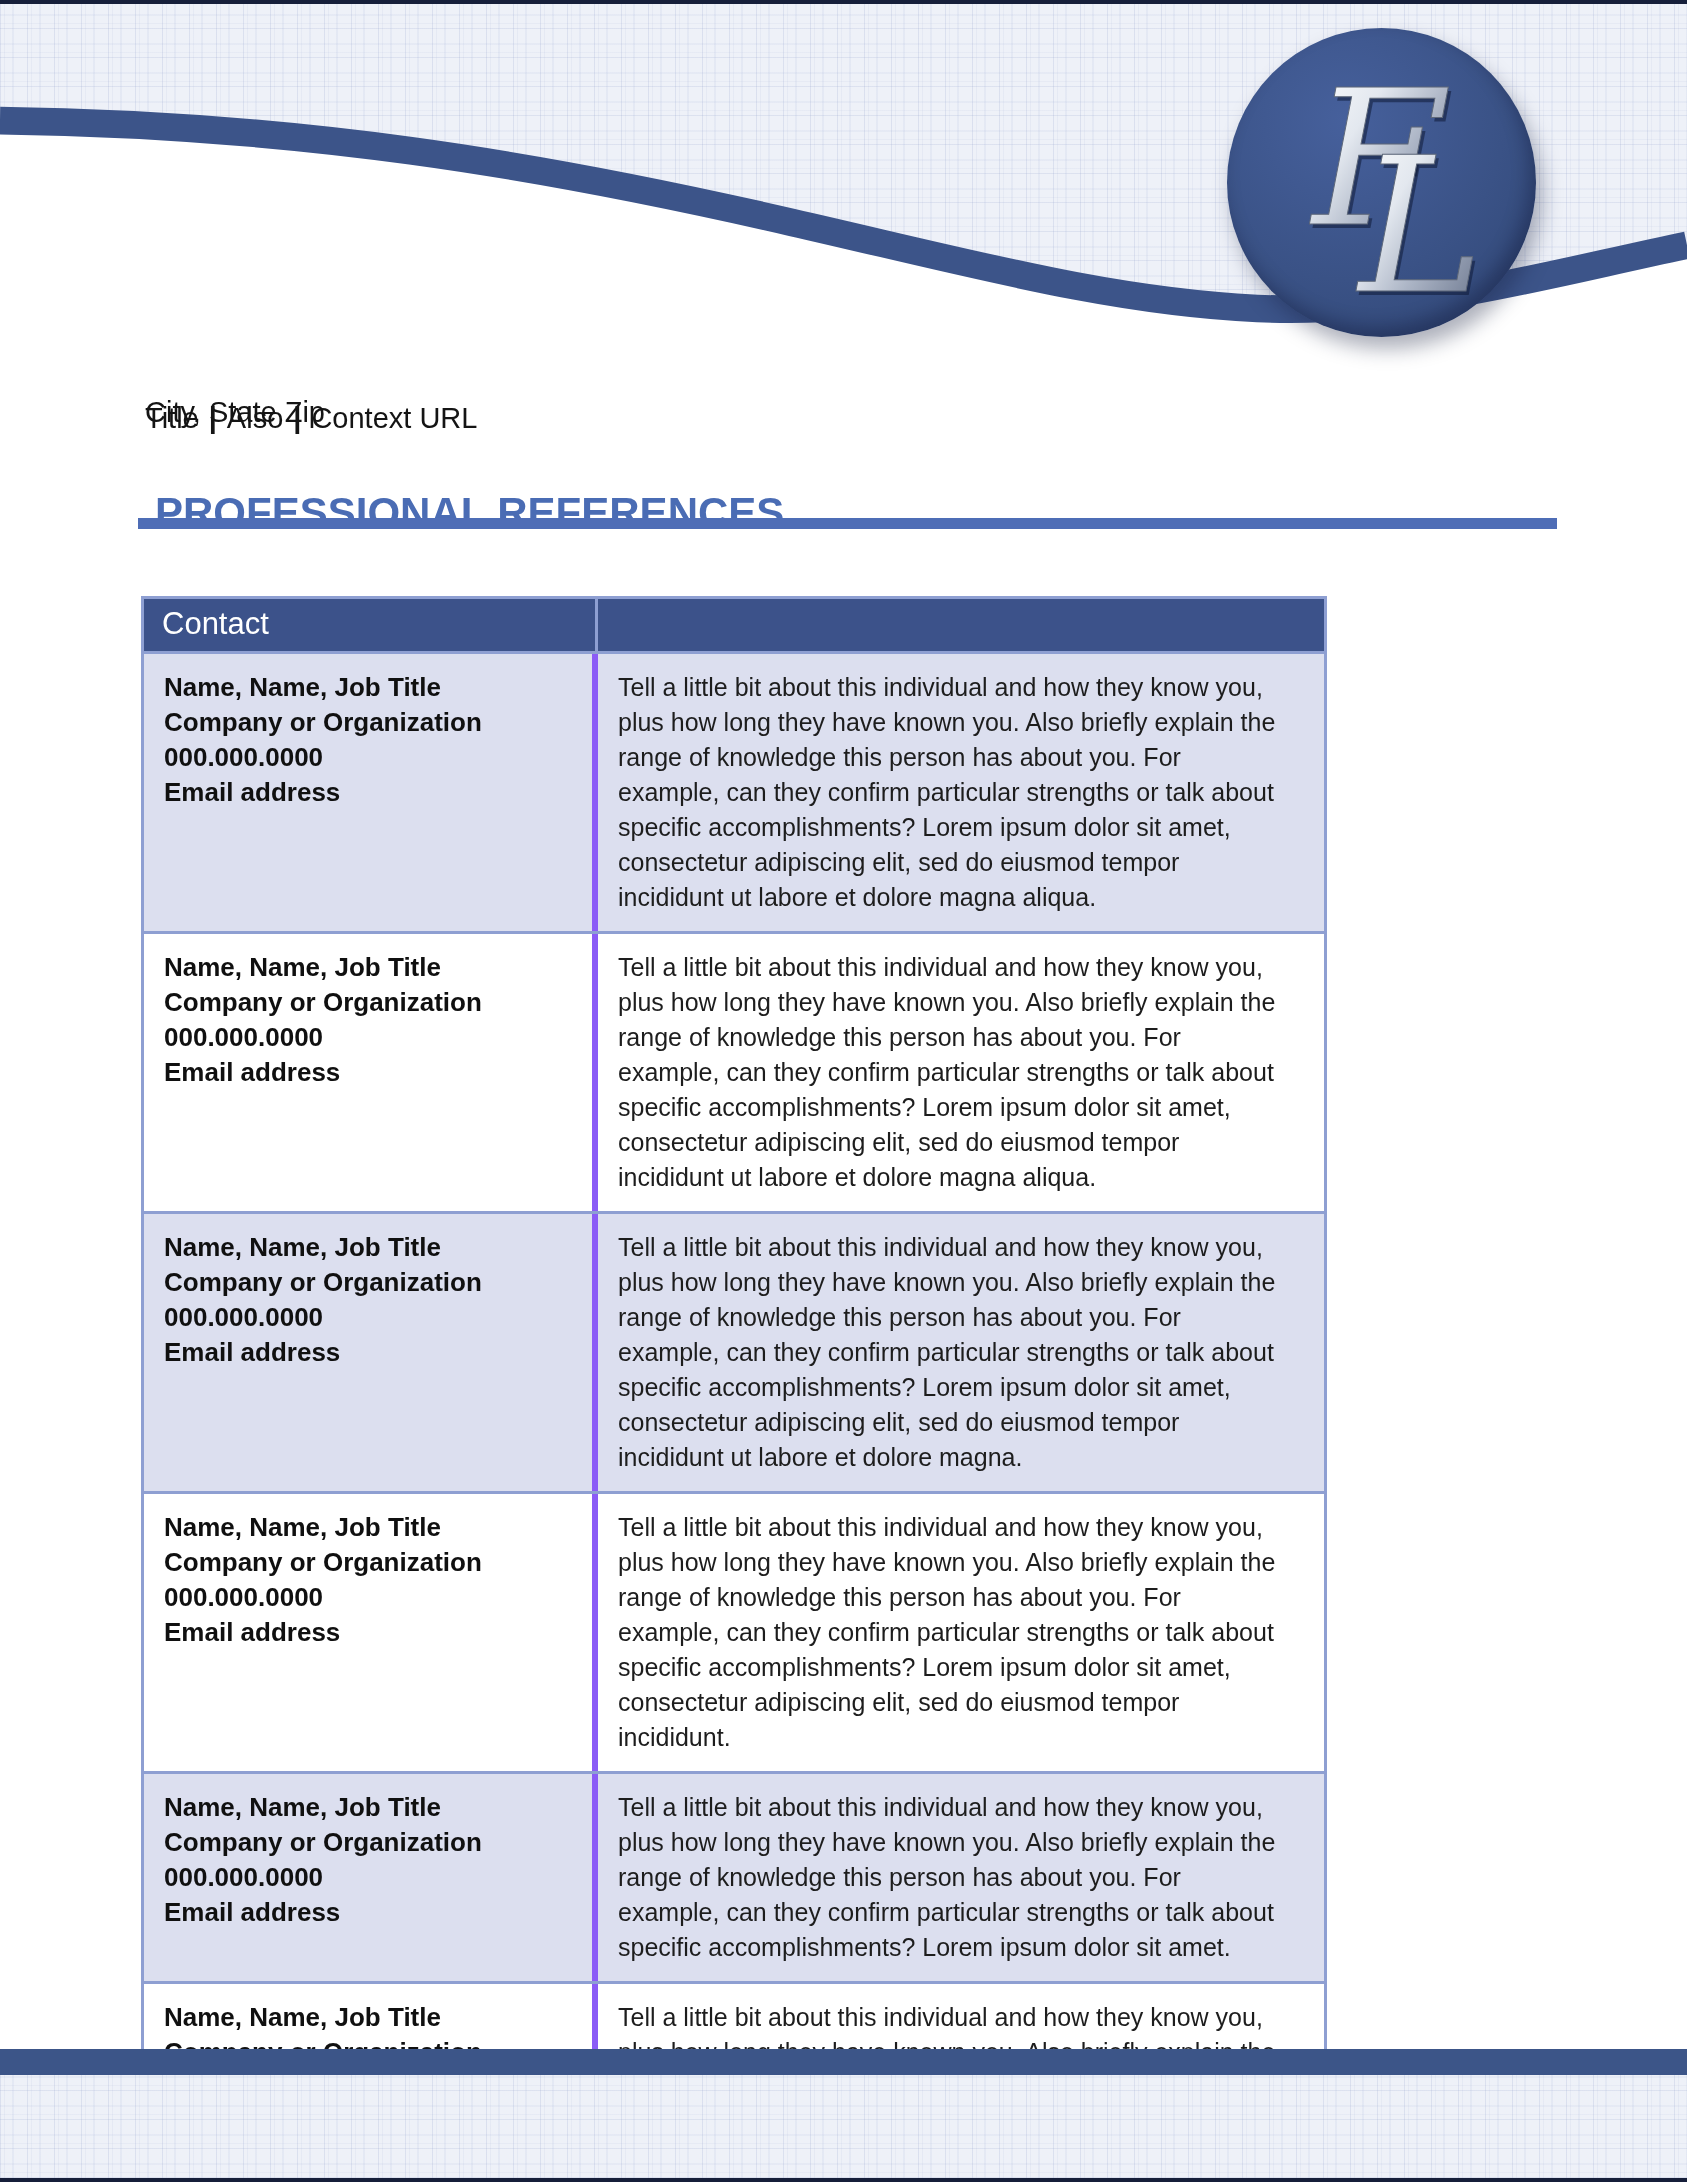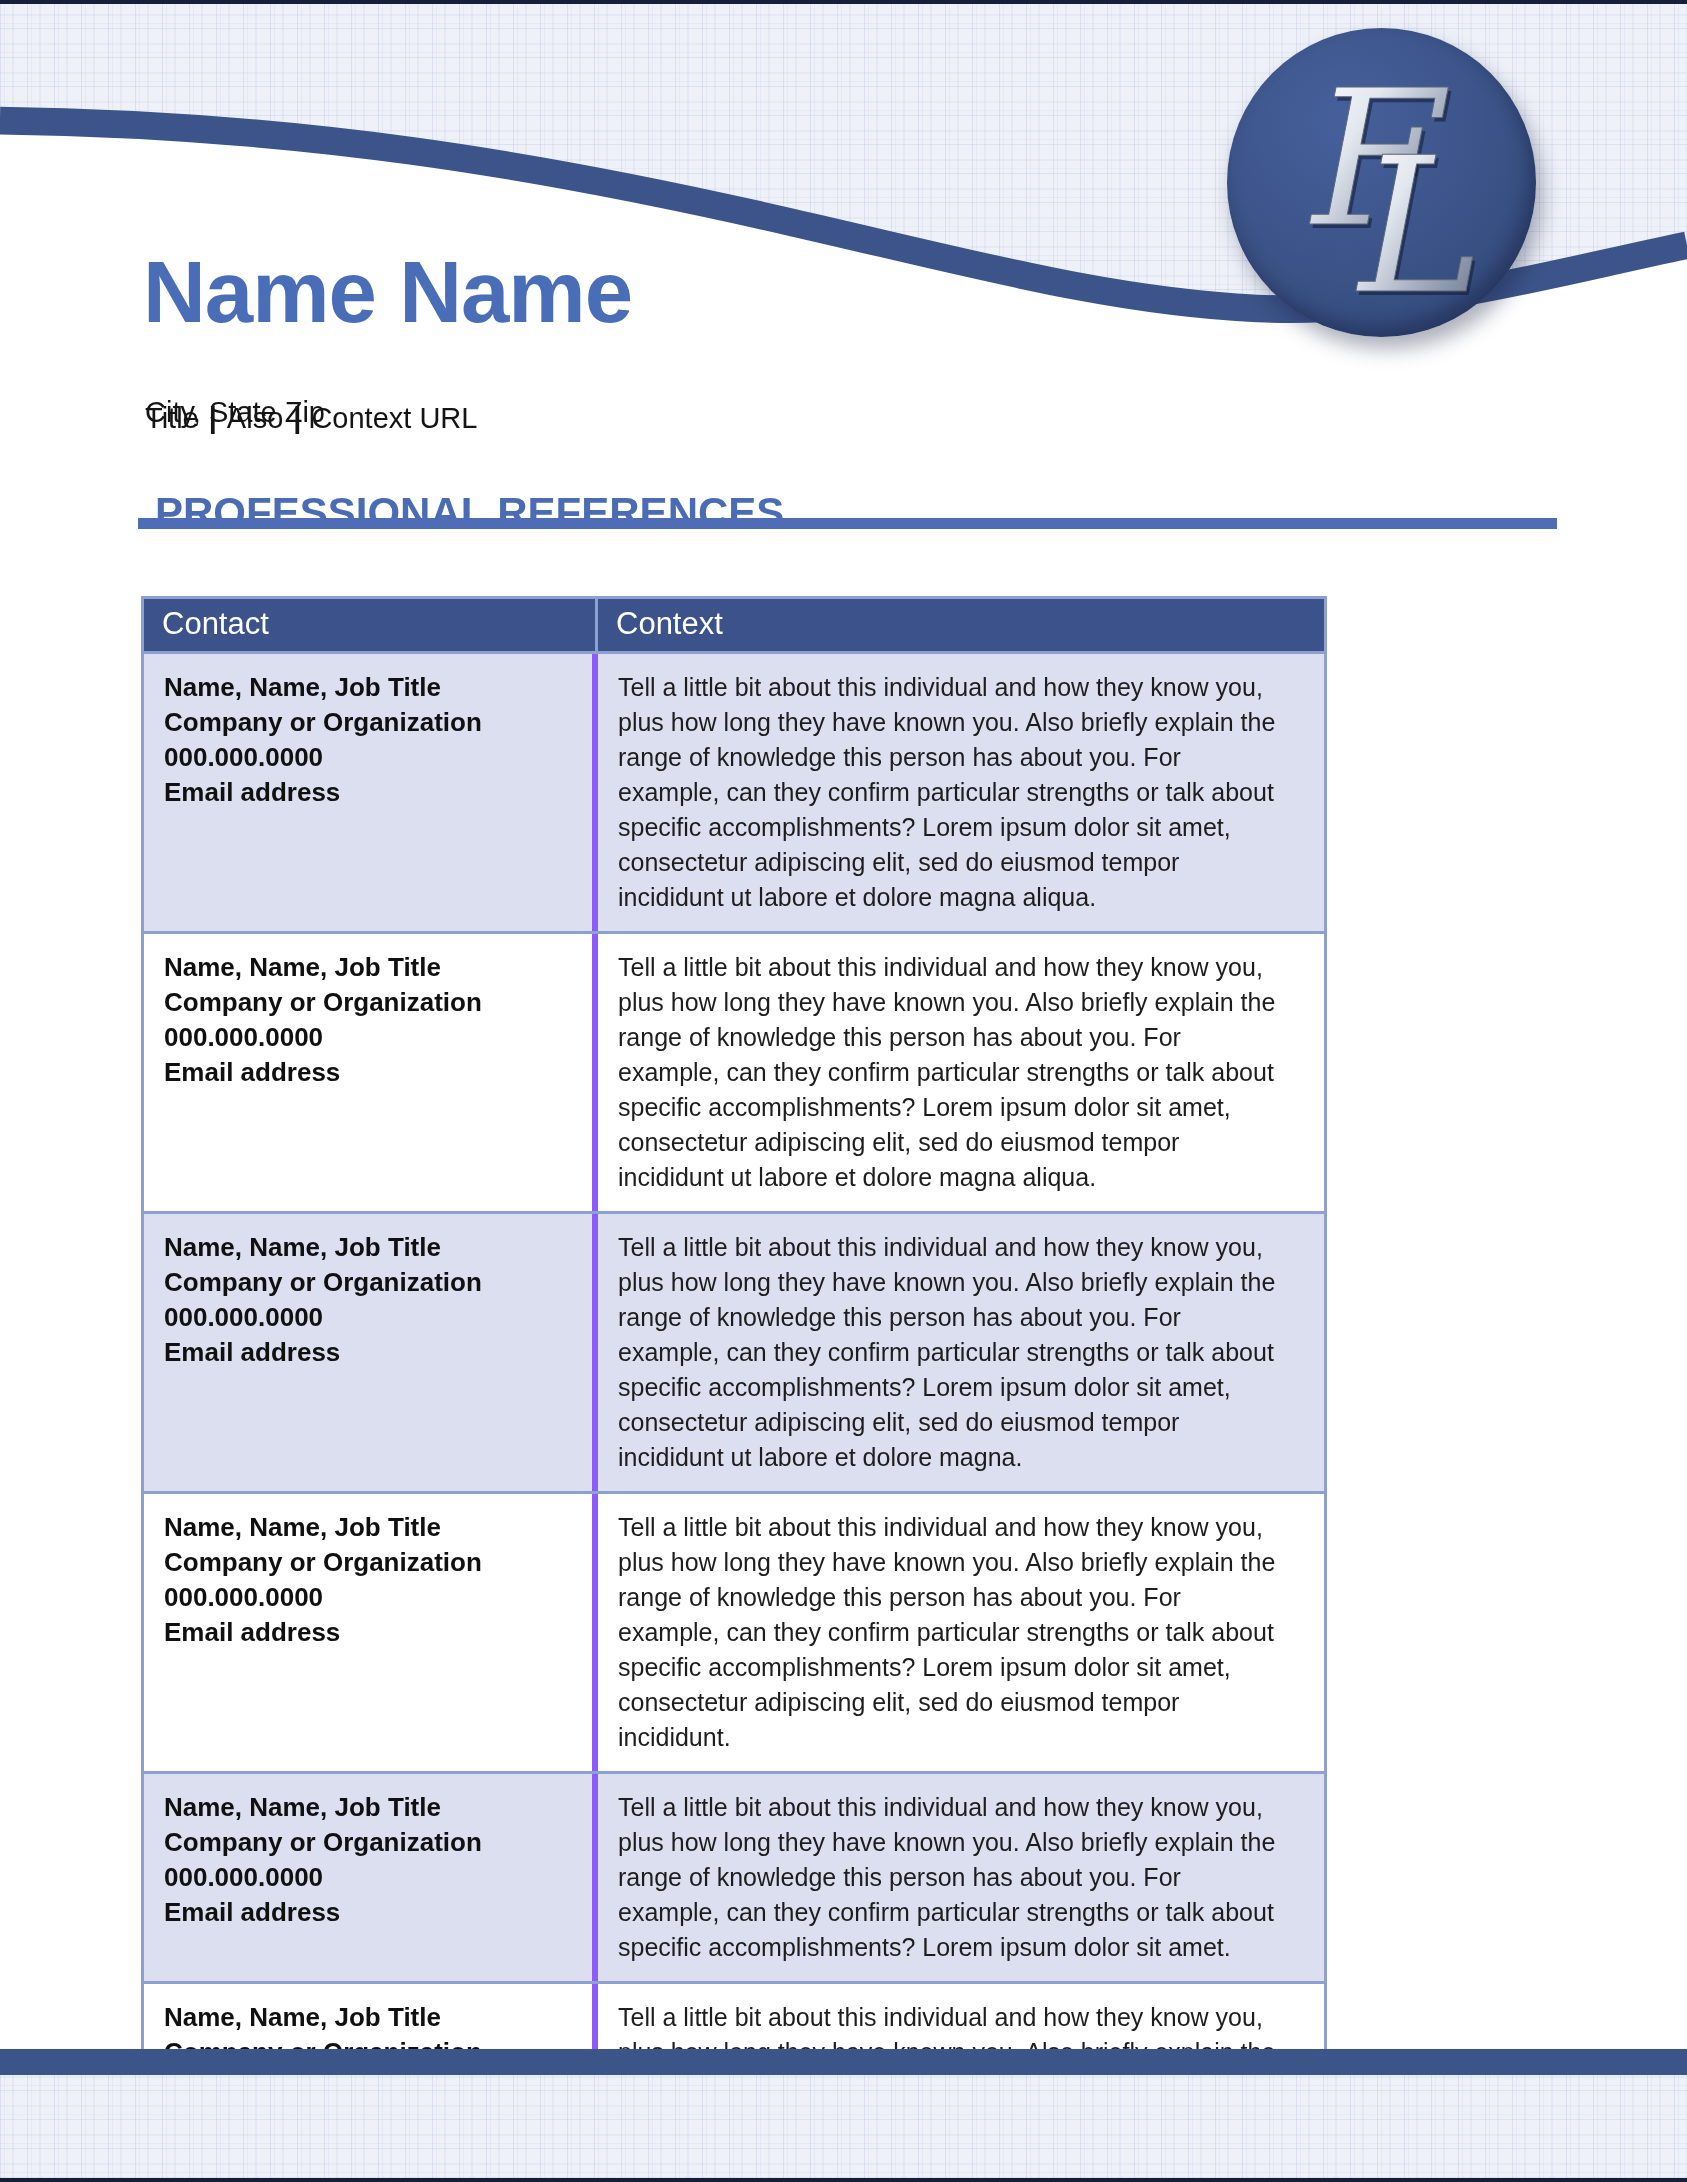--- a/index.html
+++ b/index.html
@@ -108,33 +108,31 @@
           <stop offset="1" stop-color="#9aa4b6"></stop>
         </linearGradient>
       </defs>
       <text class="mono" x="152" y="198" font-size="190" text-anchor="middle" fill="rgba(15,25,55,0.55)" transform="translate(3,4)">F</text>
       <text class="mono" x="196" y="266" font-size="190" text-anchor="middle" fill="rgba(15,25,55,0.55)" transform="translate(3,4)">L</text>
       <text class="mono" x="152" y="198" font-size="190" text-anchor="middle" fill="url(#silver)" stroke="#5d6779" stroke-width="1">F</text>
       <text class="mono" x="196" y="266" font-size="190" text-anchor="middle" fill="url(#silver)" stroke="#5d6779" stroke-width="1">L</text>
     </svg>
   </div>
 
-  <h1 class="person-name">Name Name</h1>
   <div class="person-loc">City, State Zip</div>
   <div class="person-contact">
     <span>Title</span><span class="sep">|</span><span>Also</span><span class="sep">|</span><span>Context URL</span>
   </div>
 
   <h2 class="section-title">PROFESSIONAL REFERENCES</h2>
   <div class="section-bar"></div>
 
   <div class="refs-table">
     <div class="t-row t-head">
       <div class="hcell">Contact</div>
-      <div class="hcell">Context</div>
     </div>
 
     <div class="t-row row-light">
       <div class="cell-contact">
         <div>Name, Name, Job Title</div>
         <div>Company or Organization</div>
         <div>000.000.0000</div>
         <div>Email address</div>
       </div>
       <div class="cell-context">Tell a little bit about this individual and how they know you, plus how long they have known you. Also briefly explain the range of knowledge this person has about you. For example, can they confirm particular strengths or talk about specific accomplishments? Lorem ipsum dolor sit amet, consectetur adipiscing elit, sed do eiusmod tempor incididunt ut labore et dolore magna aliqua.</div>

